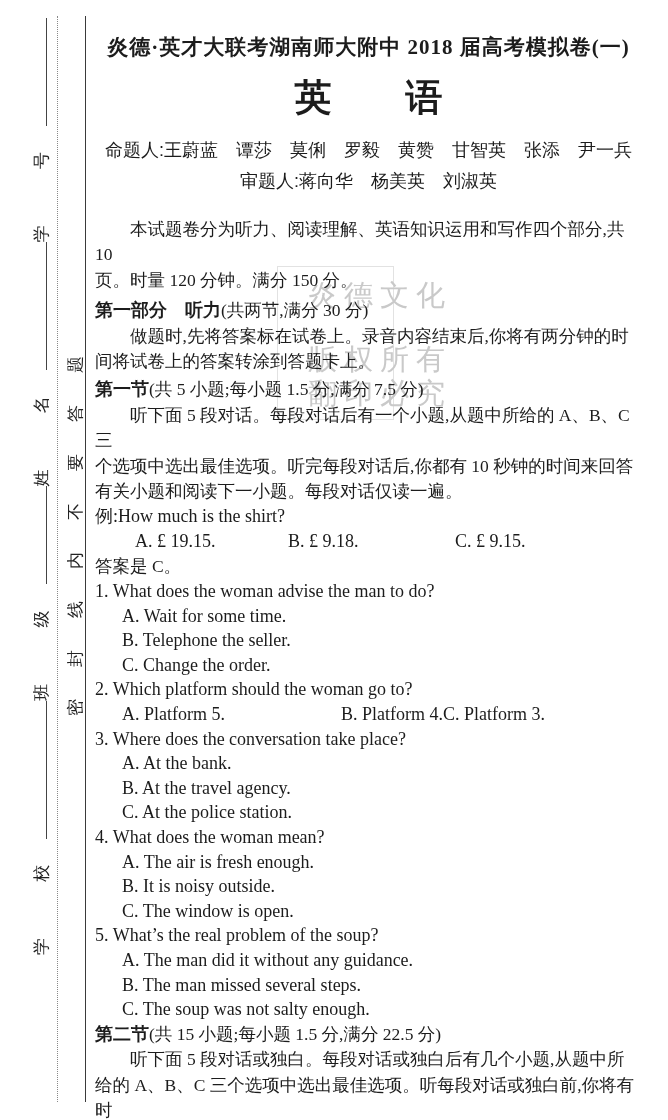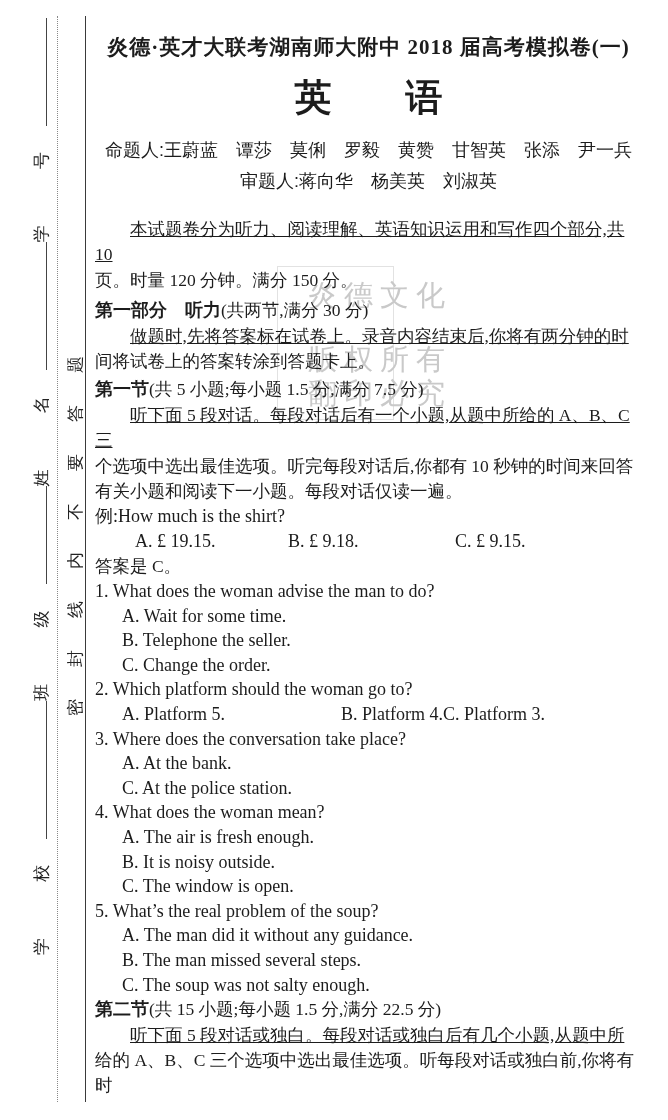--- a/index.html
+++ b/index.html
@@ -58,21 +58,21 @@
     font-size:37px; font-weight:bold;
   }
   .people {
     text-align:center; line-height:26px; font-size:18px; font-weight:normal;
     font-family:"Liberation Sans", sans-serif;
   }
   .setters { margin-top:17px; }
   .reviewers { margin-top:5px; }
   .zh { font-size:17.5px; line-height:25.4px; }
   .intro { margin-top:23px; }
-  .ind { text-indent:2em;text-decoration:underline; }
+  .ind { text-indent:2em; }
   .sec-hdr { font-size:17.5px; line-height:25.4px; }
   .sec-hdr .hb {
     font-family:"Liberation Sans", sans-serif; font-weight:bold; font-size:18px;
   }
   .part1-hdr { margin-top:5px; }
   .sec1-hdr { margin-top:3px; }
   .en { font-size:18px; line-height:24.6px; }
   .opt-stack { padding-left:27px; }
   .opt-row { display:flex; padding-left:27px; }
   .opt-row .o1 { width:159px; }
@@ -143,20 +143,21 @@
 
       <div class="en">2. Which platform should the woman go to?</div>
       <div class="en opt-row">
         <span class="o1">A. Platform 5.</span>
         <span class="o2">B. Platform 4.</span>
         <span class="o3">C. Platform 3.</span>
       </div>
 
       <div class="en">3. Where does the conversation take place?</div>
       <div class="en opt-stack">A. At the bank.</div>
+      <div class="en opt-stack">B. At the travel agency.</div>
       <div class="en opt-stack">C. At the police station.</div>
 
       <div class="en">4. What does the woman mean?</div>
       <div class="en opt-stack">A. The air is fresh enough.</div>
       <div class="en opt-stack">B. It is noisy outside.</div>
       <div class="en opt-stack">C. The window is open.</div>
 
       <div class="en">5. What’s the real problem of the soup?</div>
       <div class="en opt-stack">A. The man did it without any guidance.</div>
       <div class="en opt-stack">B. The man missed several steps.</div>

